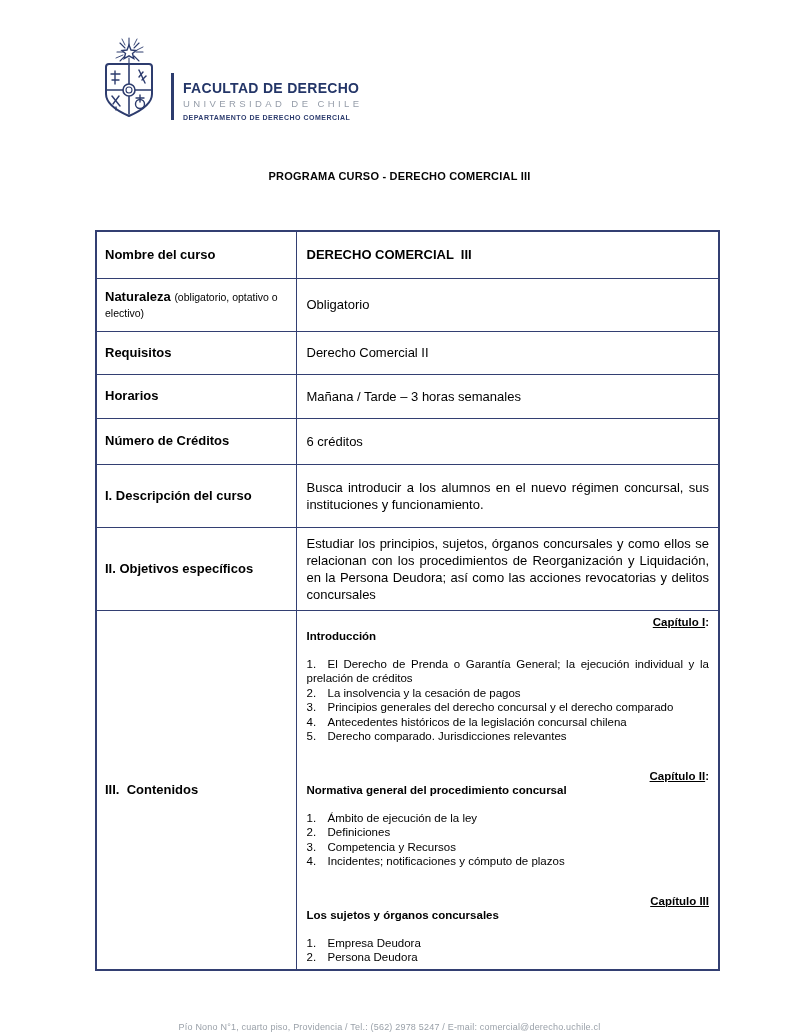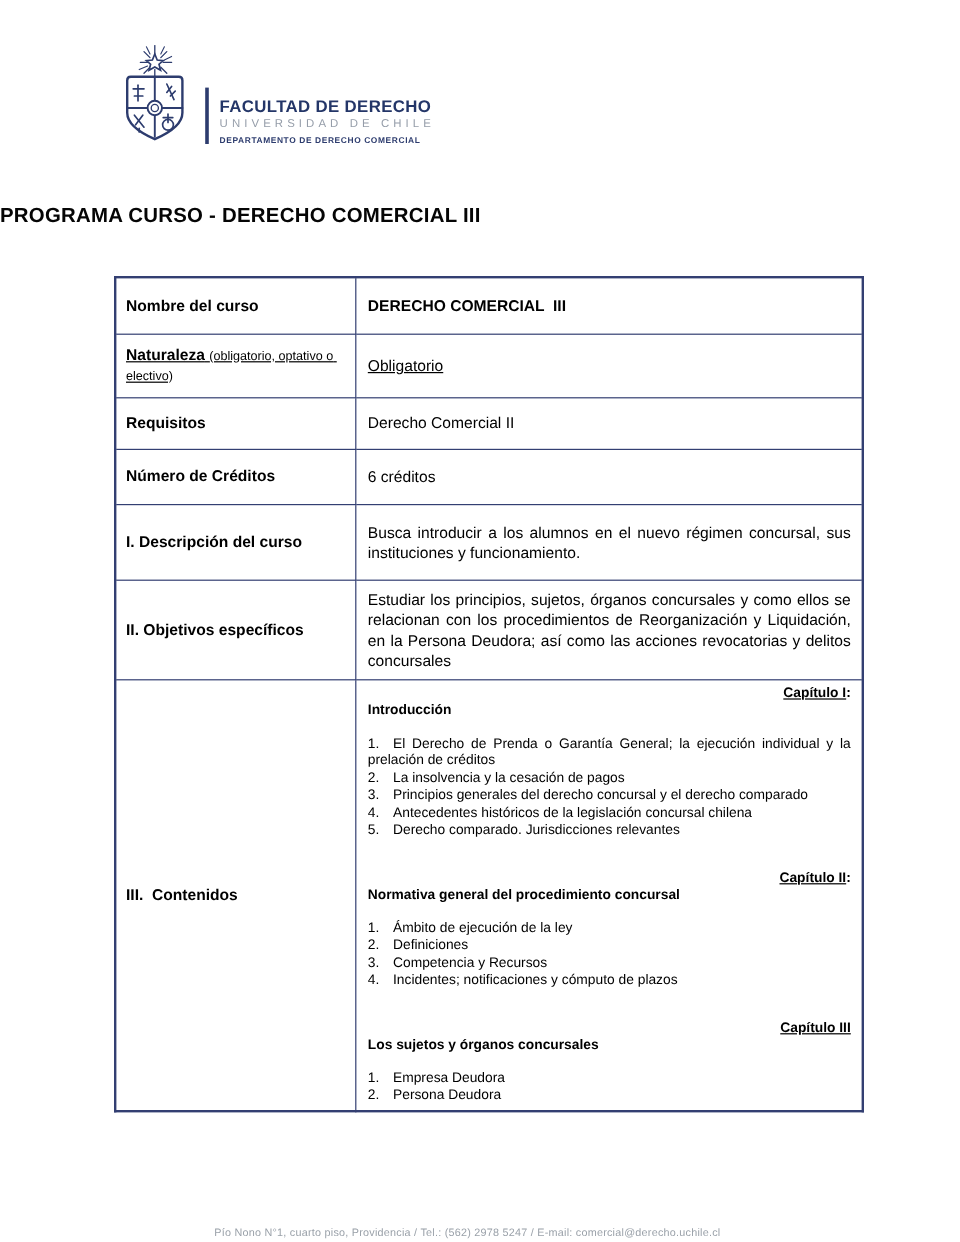--- a/index.html
+++ b/index.html
@@ -32,21 +32,21 @@
     line-height: 13px; margin-top: 1px; white-space: nowrap;
   }
   .logo-dept {
     font-size: 7px; font-weight: bold; color: #2d3c6e;
     letter-spacing: 0.5px; line-height: 9px; margin-top: 3px; white-space: nowrap;
   }
 
   
   .doc-title {
     position: absolute; top: 170px; left: 0; width: 799px;
-    font-size: 17px; font-weight: bold; color: #050505;
+    text-align: center; font-size: 11px; font-weight: bold; color: #050505;
     letter-spacing: 0.2px;
   }
 
   
   table.course {
     position: absolute; left: 95px; top: 230px;
     width: 623px; border-collapse: collapse; table-layout: fixed;
     border: 2px solid #333f72;
   }
   table.course col.c1 { width: 200px; }
@@ -58,21 +58,21 @@
   }
   table.course th {
     text-align: left; padding: 4px 6px 4px 8px;
     font-weight: bold; white-space: pre-wrap; line-height: 16px;
   }
   table.course td { padding: 4px 9px 4px 10px; line-height: 17px; }
   .label-note { font-weight: normal; font-size: 10.5px; }
   .value-strong { font-weight: bold; white-space: pre-wrap; margin-top: 48px; }
   td.justify { text-align: justify; }
   tr.r1 { height: 47px; }
-  tr.r2 { height: 53px; text-decoration: underline; }
+  tr.r2 { height: 53px; }
   tr.r3 { height: 43px; }
   tr.r4 { height: 44px; }
   tr.r5 { height: 46px; }
   tr.r6 { height: 63px; }
   tr.r7 { height: 83px; }
   tr.r8 { height: 328px; }
   td.contents-cell { vertical-align: top; padding: 7px 10px 4px 10px; }
 
   
   .chapter { margin-bottom: 25px; }
@@ -157,20 +157,24 @@
       <td><span class="value-strong">DERECHO COMERCIAL  III</span></td>
     </tr>
     <tr class="r2">
       <th><span>Naturaleza</span> <span class="label-note">(obligatorio, optativo o electivo)</span></th>
       <td>Obligatorio</td>
     </tr>
     <tr class="r3">
       <th>Requisitos</th>
       <td>Derecho Comercial II</td>
     </tr>
+    <tr class="r4">
+      <th>Horarios</th>
+      <td>Mañana / Tarde – 3 horas semanales</td>
+    </tr>
     <tr class="r5">
       <th>Número de Créditos</th>
       <td>6 créditos</td>
     </tr>
     <tr class="r6">
       <th>I. Descripción del curso</th>
       <td class="justify">Busca introducir a los alumnos en el nuevo régimen concursal, sus instituciones y funcionamiento.</td>
     </tr>
     <tr class="r7">
       <th>II. Objetivos específicos</th>

